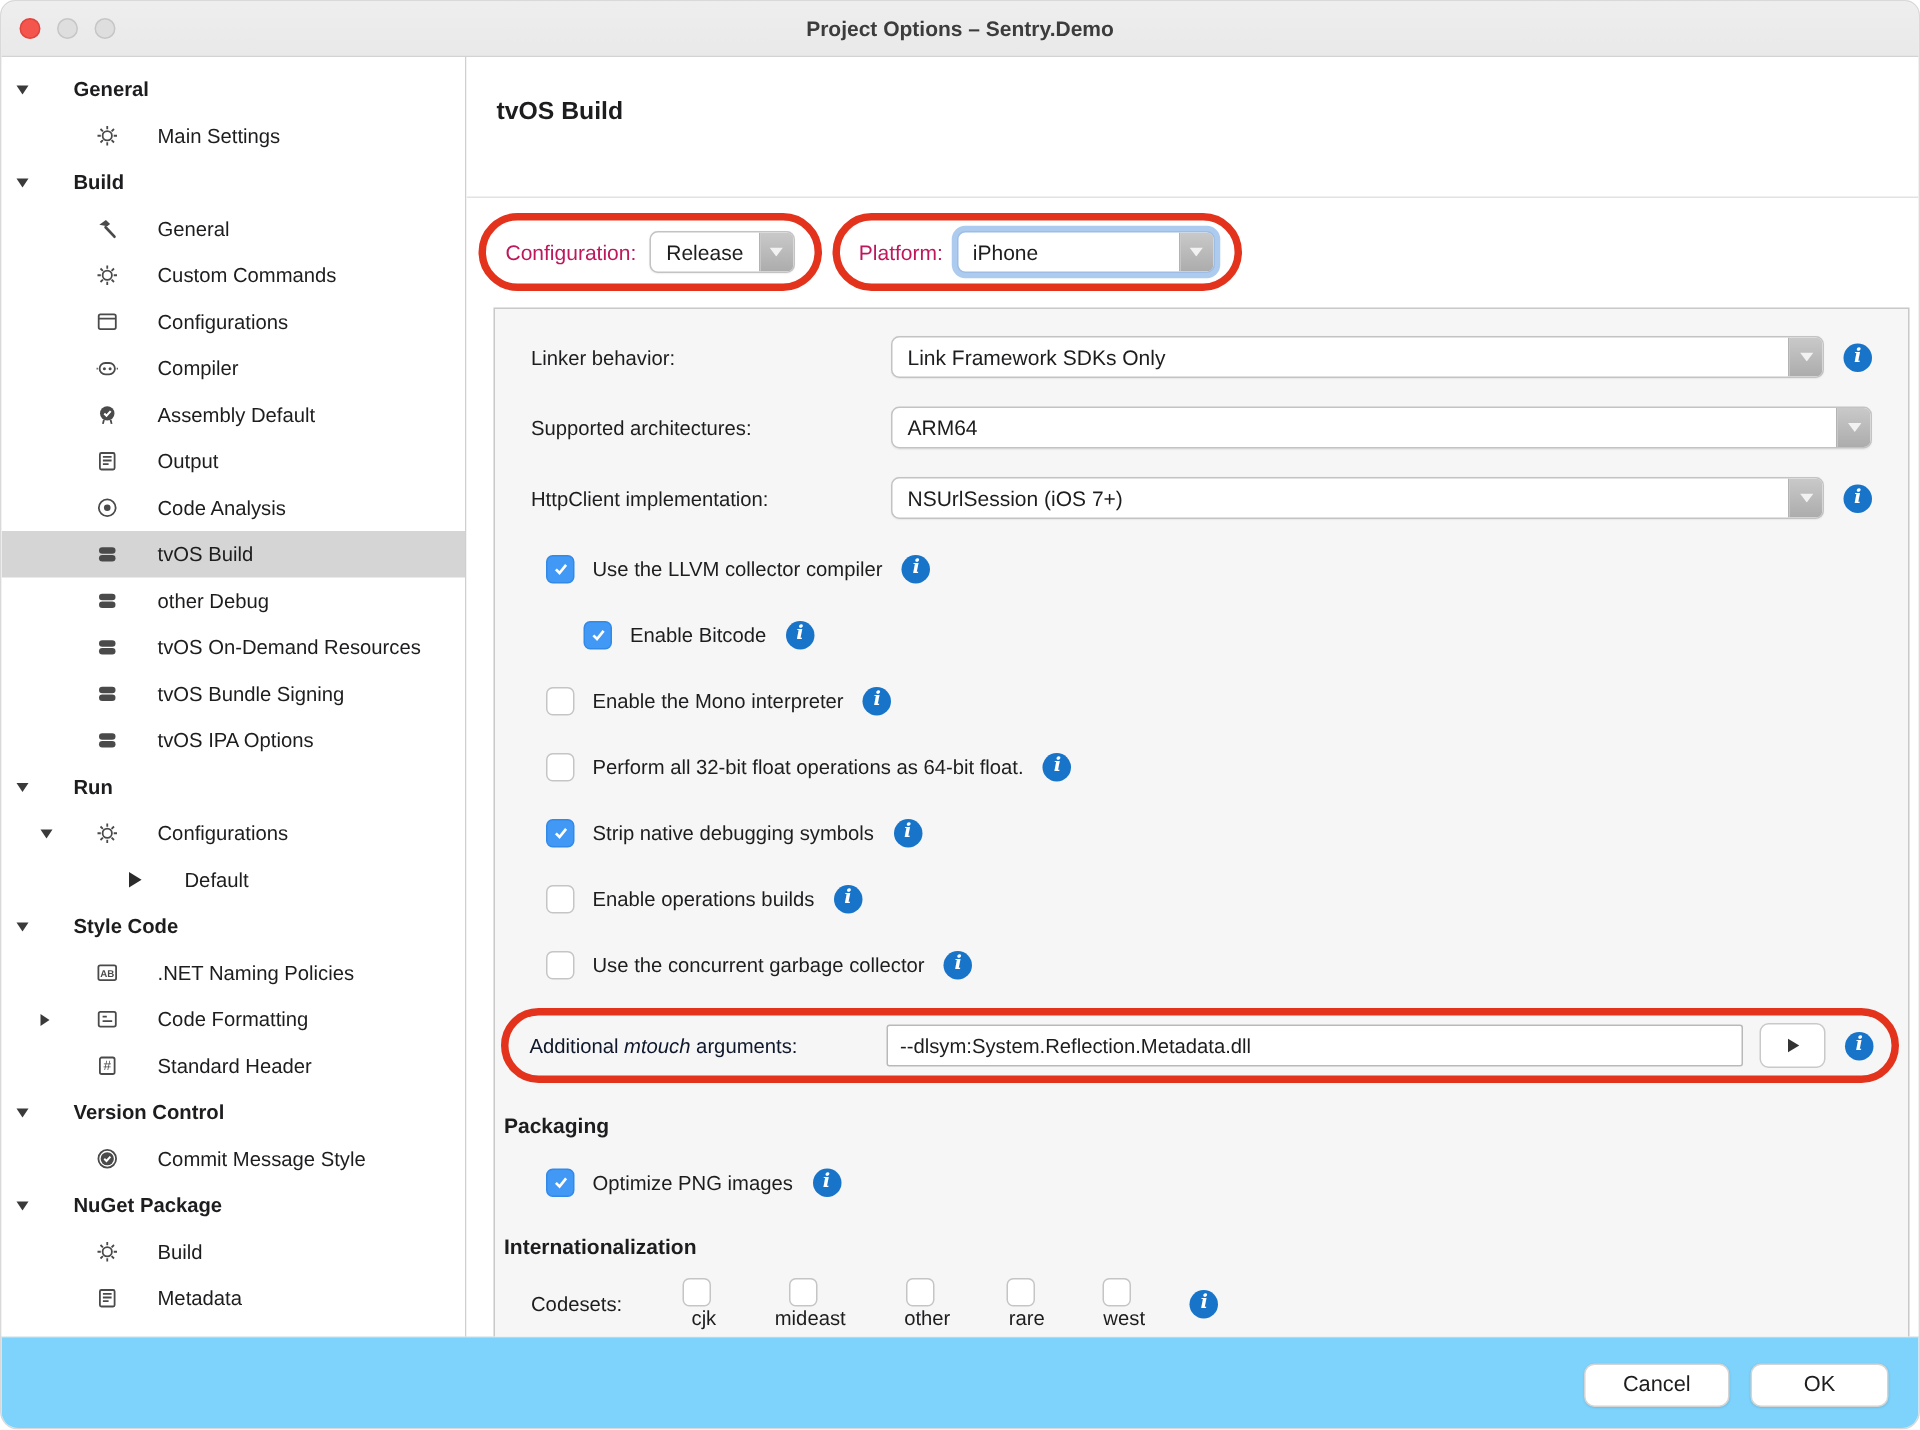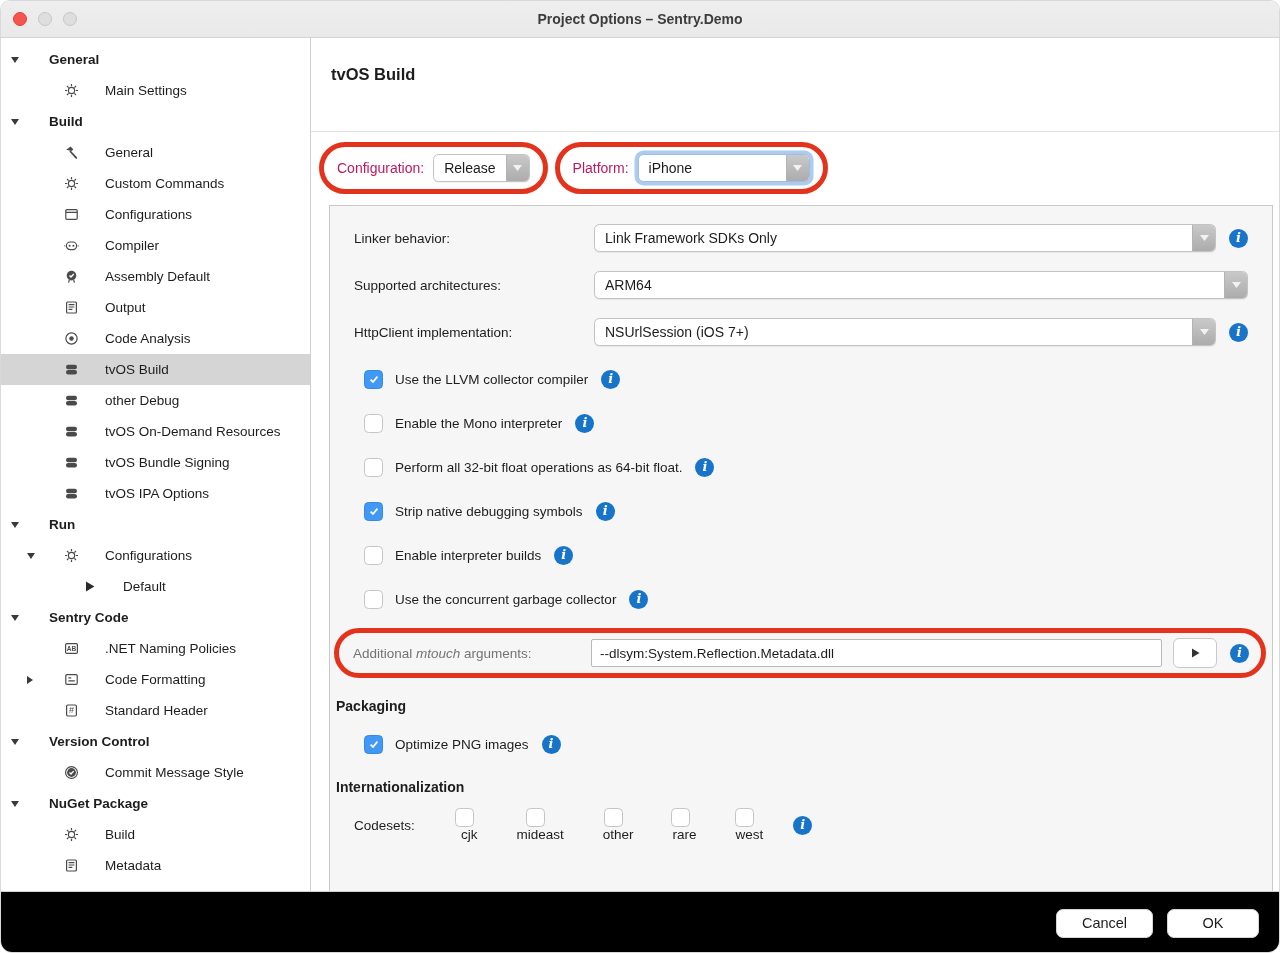--- a/index.html
+++ b/index.html
@@ -62,36 +62,36 @@
   .cb.on { background:#4198f5; border-color:#3389e8; }
   .cb.on svg { display:block; }
   .cb-row { display:flex; align-items:center; height:30px; margin:0 0 14px 10px; }
   .cb-row.cb-ind { margin-left:35px; }
   .cb-row.cb-gap { margin-top:13px; }
   .cb-label { font-size:13.5px; color:#1d1d1f; margin-left:12px; white-space:nowrap; }
   #cbx-list { margin-top:9px; }
 
   
   .mt-row { display:flex; align-items:center; border:5px solid #e3331d; border-radius:28px; padding:5px 12px 5px 14px; margin:9px -18px 6px -20px; }
-  .mt-label { flex:0 0 238px; font-size:13.5px; color:#737373; white-space:nowrap; }
+  .mt-label { flex:0 0 238px; font-size:13.5px; color:#0f172a; white-space:nowrap; }
   .mt-label .it { font-style:italic; }
   .mt-input { flex:1; height:28px; border:1px solid #b9b9b9; border-radius:2px; background:#fff; font-size:13.5px; color:#1d1d1f; padding:0 8px; font-family:"Liberation Sans","DejaVu Sans",sans-serif; outline:none; }
   .mt-btn { flex:0 0 44px; height:30px; margin-left:11px; background:#fff; border:1px solid #c9c9c9; border-radius:6px; display:flex; align-items:center; justify-content:center; cursor:default; }
 
   
   .sect-h { font-weight:bold; font-size:14px; color:#1d1d1f; margin:20px 0 15px -18px; }
 
   
   .cs-row { display:flex; align-items:center; height:30px; }
   .cs-title { flex:0 0 98px; font-size:13.5px; color:#1d1d1f; }
   .cs-item { display:flex; align-items:center; margin-right:30px;flex-direction:column; }
   .cs-label { font-size:13.5px; color:#1d1d1f; margin-left:9px; white-space:nowrap; }
 
   
-  .footer { height:63px; background:#000000; border-top:1px solid #cfcfcf; display:flex; align-items:center; justify-content:flex-end; gap:14px; padding-right:20px; }
+  .footer { height:63px; background:#7dd3fc; border-top:1px solid #cfcfcf; display:flex; align-items:center; justify-content:flex-end; gap:14px; padding-right:20px; }
   .dlg-btn { width:97px; height:29px; background:#fff; border:1px solid #d4d4d4; border-radius:7px; font-size:14.5px; color:#1d1d1f; font-family:inherit; box-shadow:0 .5px 1.5px rgba(0,0,0,.1); cursor:default; }
   .dlg-btn.ok { width:92px; }
 </style>
 </head>
 <body>
 
 <div class="window">
 
   <div class="titlebar">
     <div class="traffic">
@@ -273,21 +273,21 @@
             <svg width="17" height="17" viewBox="0 0 17 17" fill="none" stroke="#4a4a4a" stroke-width="1.2">
               <path d="M5 3.4L13.4 8.5 5 13.6z" fill="#2b2b2b" stroke="none"></path>
             </svg>
           </span>
           <span class="slabel">Default</span>
         </div>
         <div class="srow section">
           <span class="slot">
             <span class="tri"></span>
           </span>
-          <span class="slabel">Sentry Code</span>
+          <span class="slabel">Style Code</span>
         </div>
         <div class="srow">
           <span class="slot"></span>
           <span class="icn">
             <svg width="17" height="17" viewBox="0 0 17 17" fill="none" stroke="#4a4a4a" stroke-width="1.2">
               <rect x="2.6" y="3.6" width="11.8" height="9.8" rx="1.2"></rect>
               <text x="8.5" y="11" font-size="6.5" text-anchor="middle" fill="#4a4a4a" stroke="none" font-weight="bold" font-family="Liberation Sans,sans-serif">AB</text>
             </svg>
           </span>
           <span class="slabel">.NET Naming Policies</span>
@@ -432,20 +432,29 @@
         <div id="cbx-list">
             <div class="cb-row">
               <span class="cb on">
                 <svg width="12" height="12" viewBox="0 0 12 12">
                   <polyline points="2.6,6.6 5,9 9.4,3.6" stroke="#fff" stroke-width="1.8" fill="none"></polyline>
                 </svg>
               </span>
               <span class="cb-label">Use the LLVM collector compiler</span>
               <span class="info"></span>
             </div>
+            <div class="cb-row cb-ind">
+              <span class="cb on">
+                <svg width="12" height="12" viewBox="0 0 12 12">
+                  <polyline points="2.6,6.6 5,9 9.4,3.6" stroke="#fff" stroke-width="1.8" fill="none"></polyline>
+                </svg>
+              </span>
+              <span class="cb-label">Enable Bitcode</span>
+              <span class="info"></span>
+            </div>
             <div class="cb-row cb-gap">
               <span class="cb"></span>
               <span class="cb-label">Enable the Mono interpreter</span>
               <span class="info"></span>
             </div>
             <div class="cb-row">
               <span class="cb"></span>
               <span class="cb-label">Perform all 32-bit float operations as 64-bit float.</span>
               <span class="info"></span>
             </div>
@@ -453,21 +462,21 @@
               <span class="cb on">
                 <svg width="12" height="12" viewBox="0 0 12 12">
                   <polyline points="2.6,6.6 5,9 9.4,3.6" stroke="#fff" stroke-width="1.8" fill="none"></polyline>
                 </svg>
               </span>
               <span class="cb-label">Strip native debugging symbols</span>
               <span class="info"></span>
             </div>
             <div class="cb-row">
               <span class="cb"></span>
-              <span class="cb-label">Enable interpreter builds</span>
+              <span class="cb-label">Enable operations builds</span>
               <span class="info"></span>
             </div>
             <div class="cb-row">
               <span class="cb"></span>
               <span class="cb-label">Use the concurrent garbage collector</span>
               <span class="info"></span>
             </div>
           </div>
 
         <div class="mt-row">

